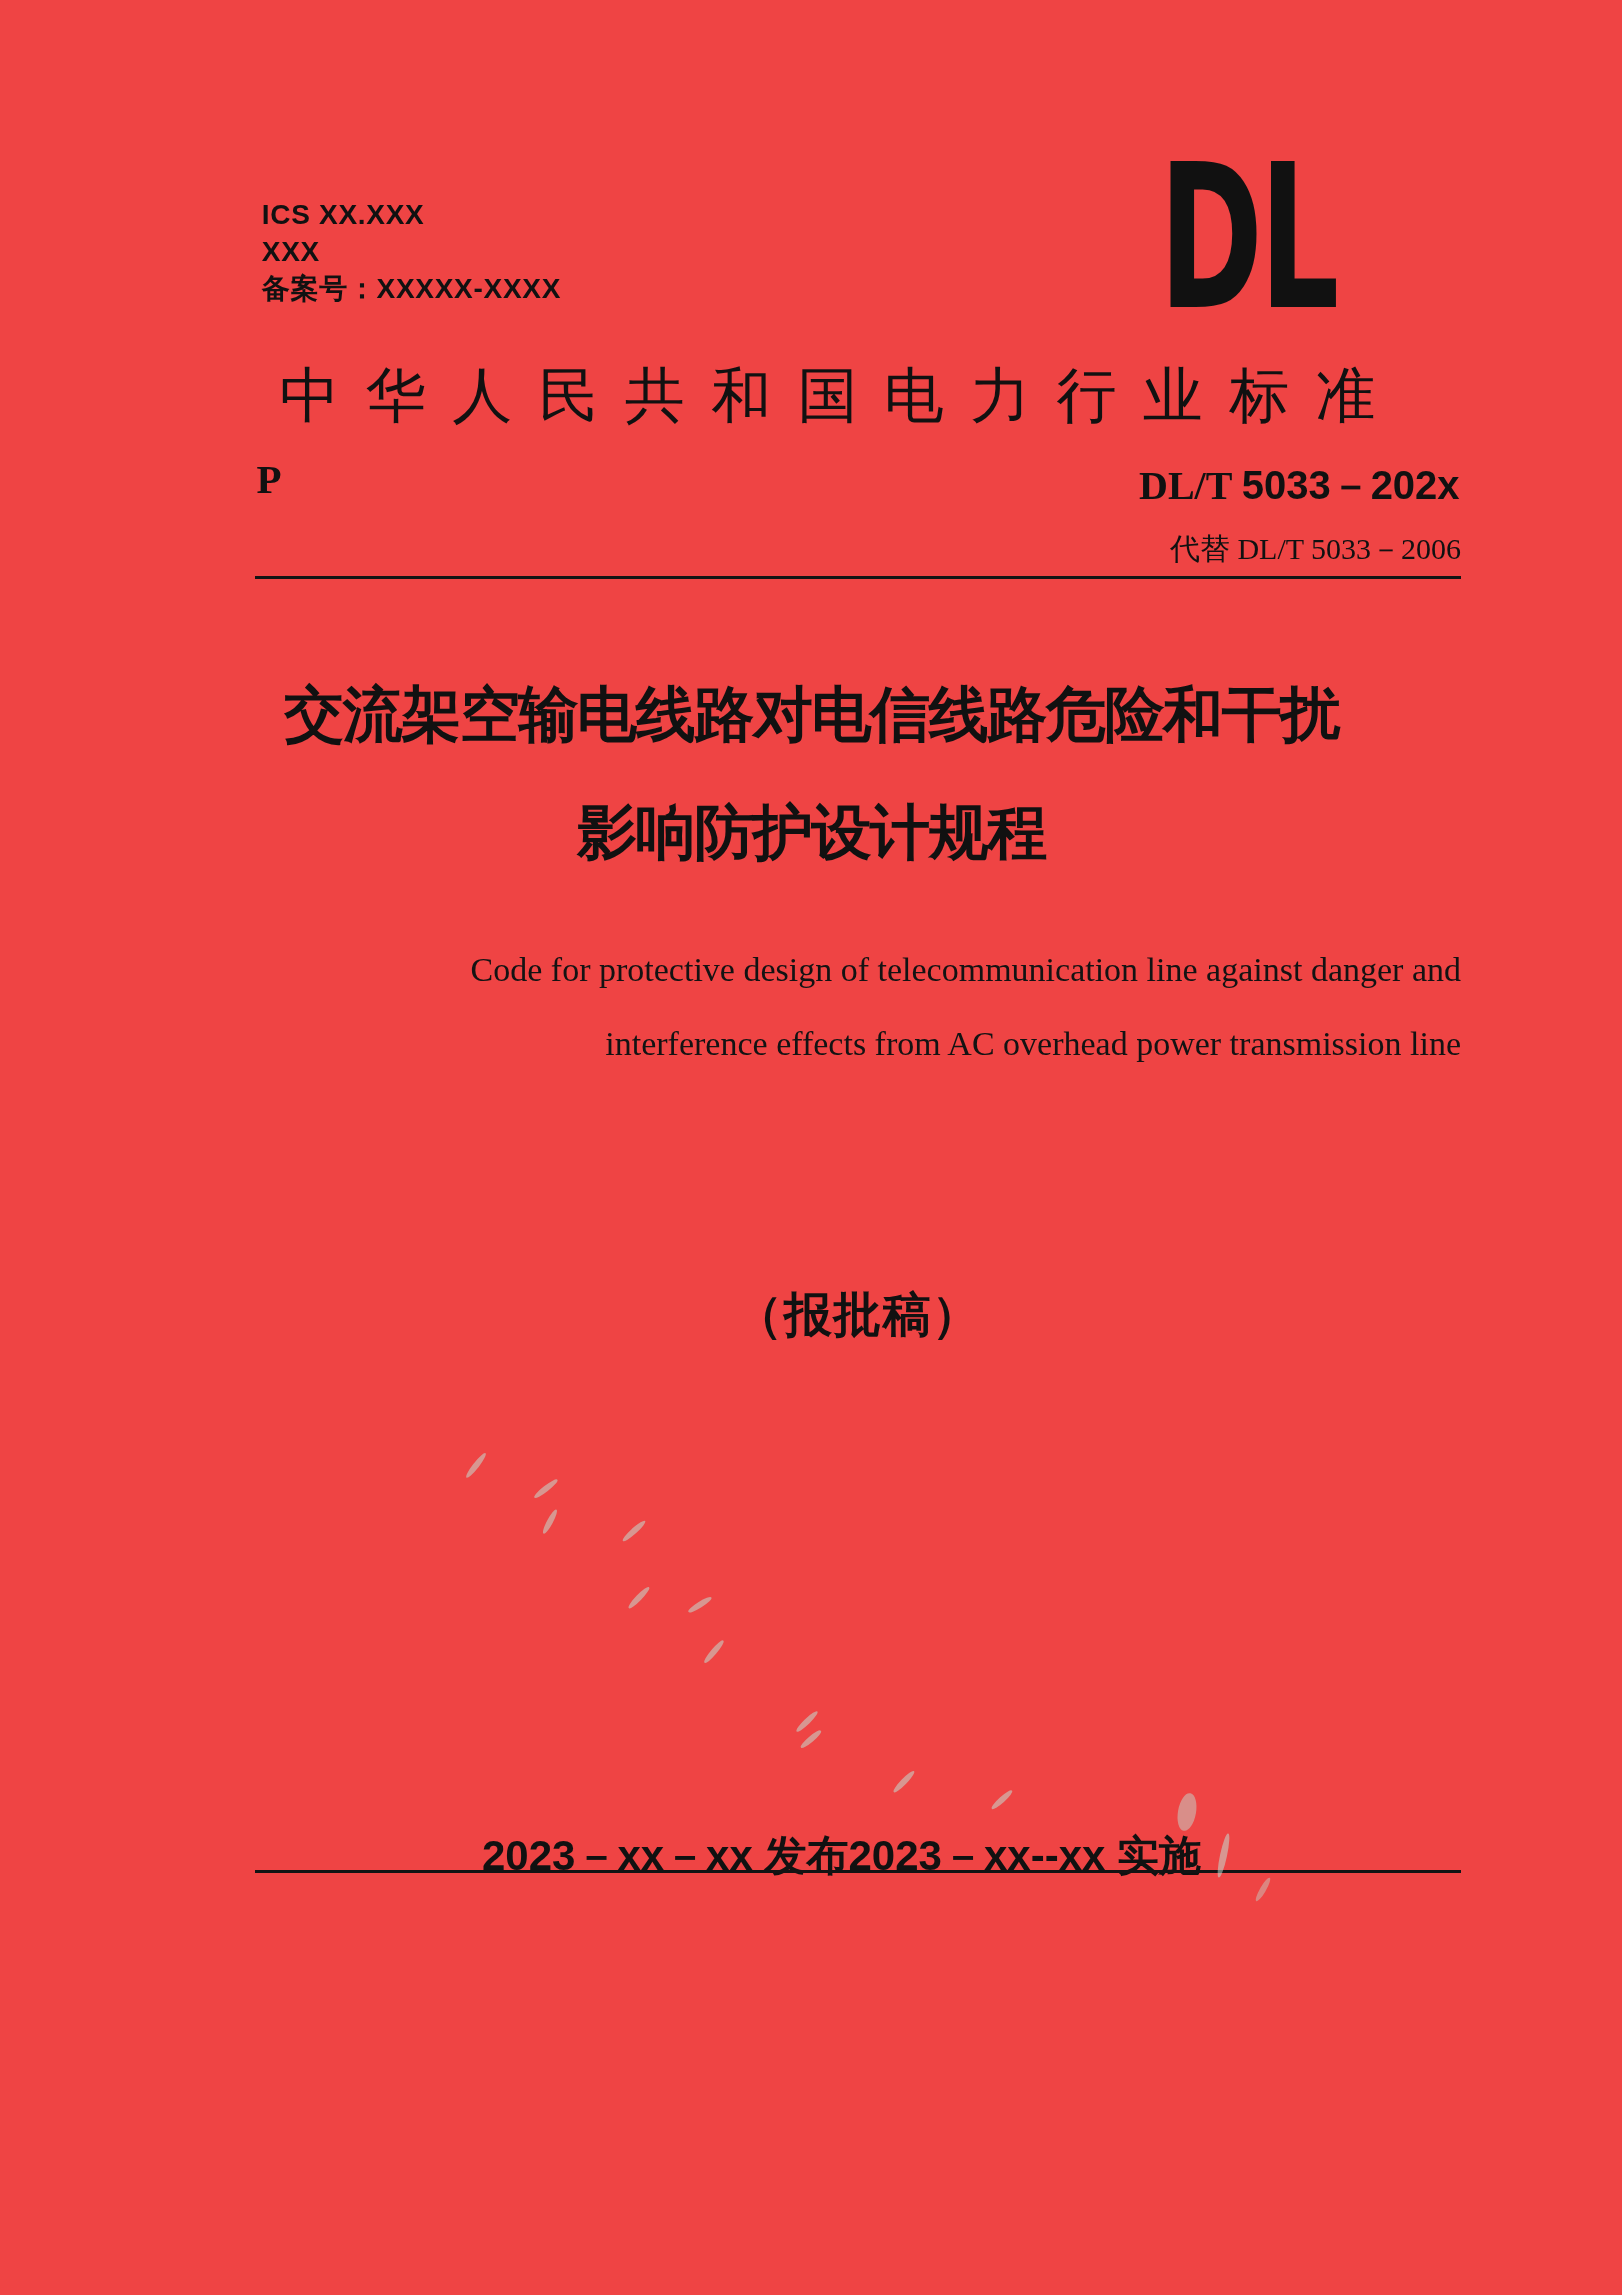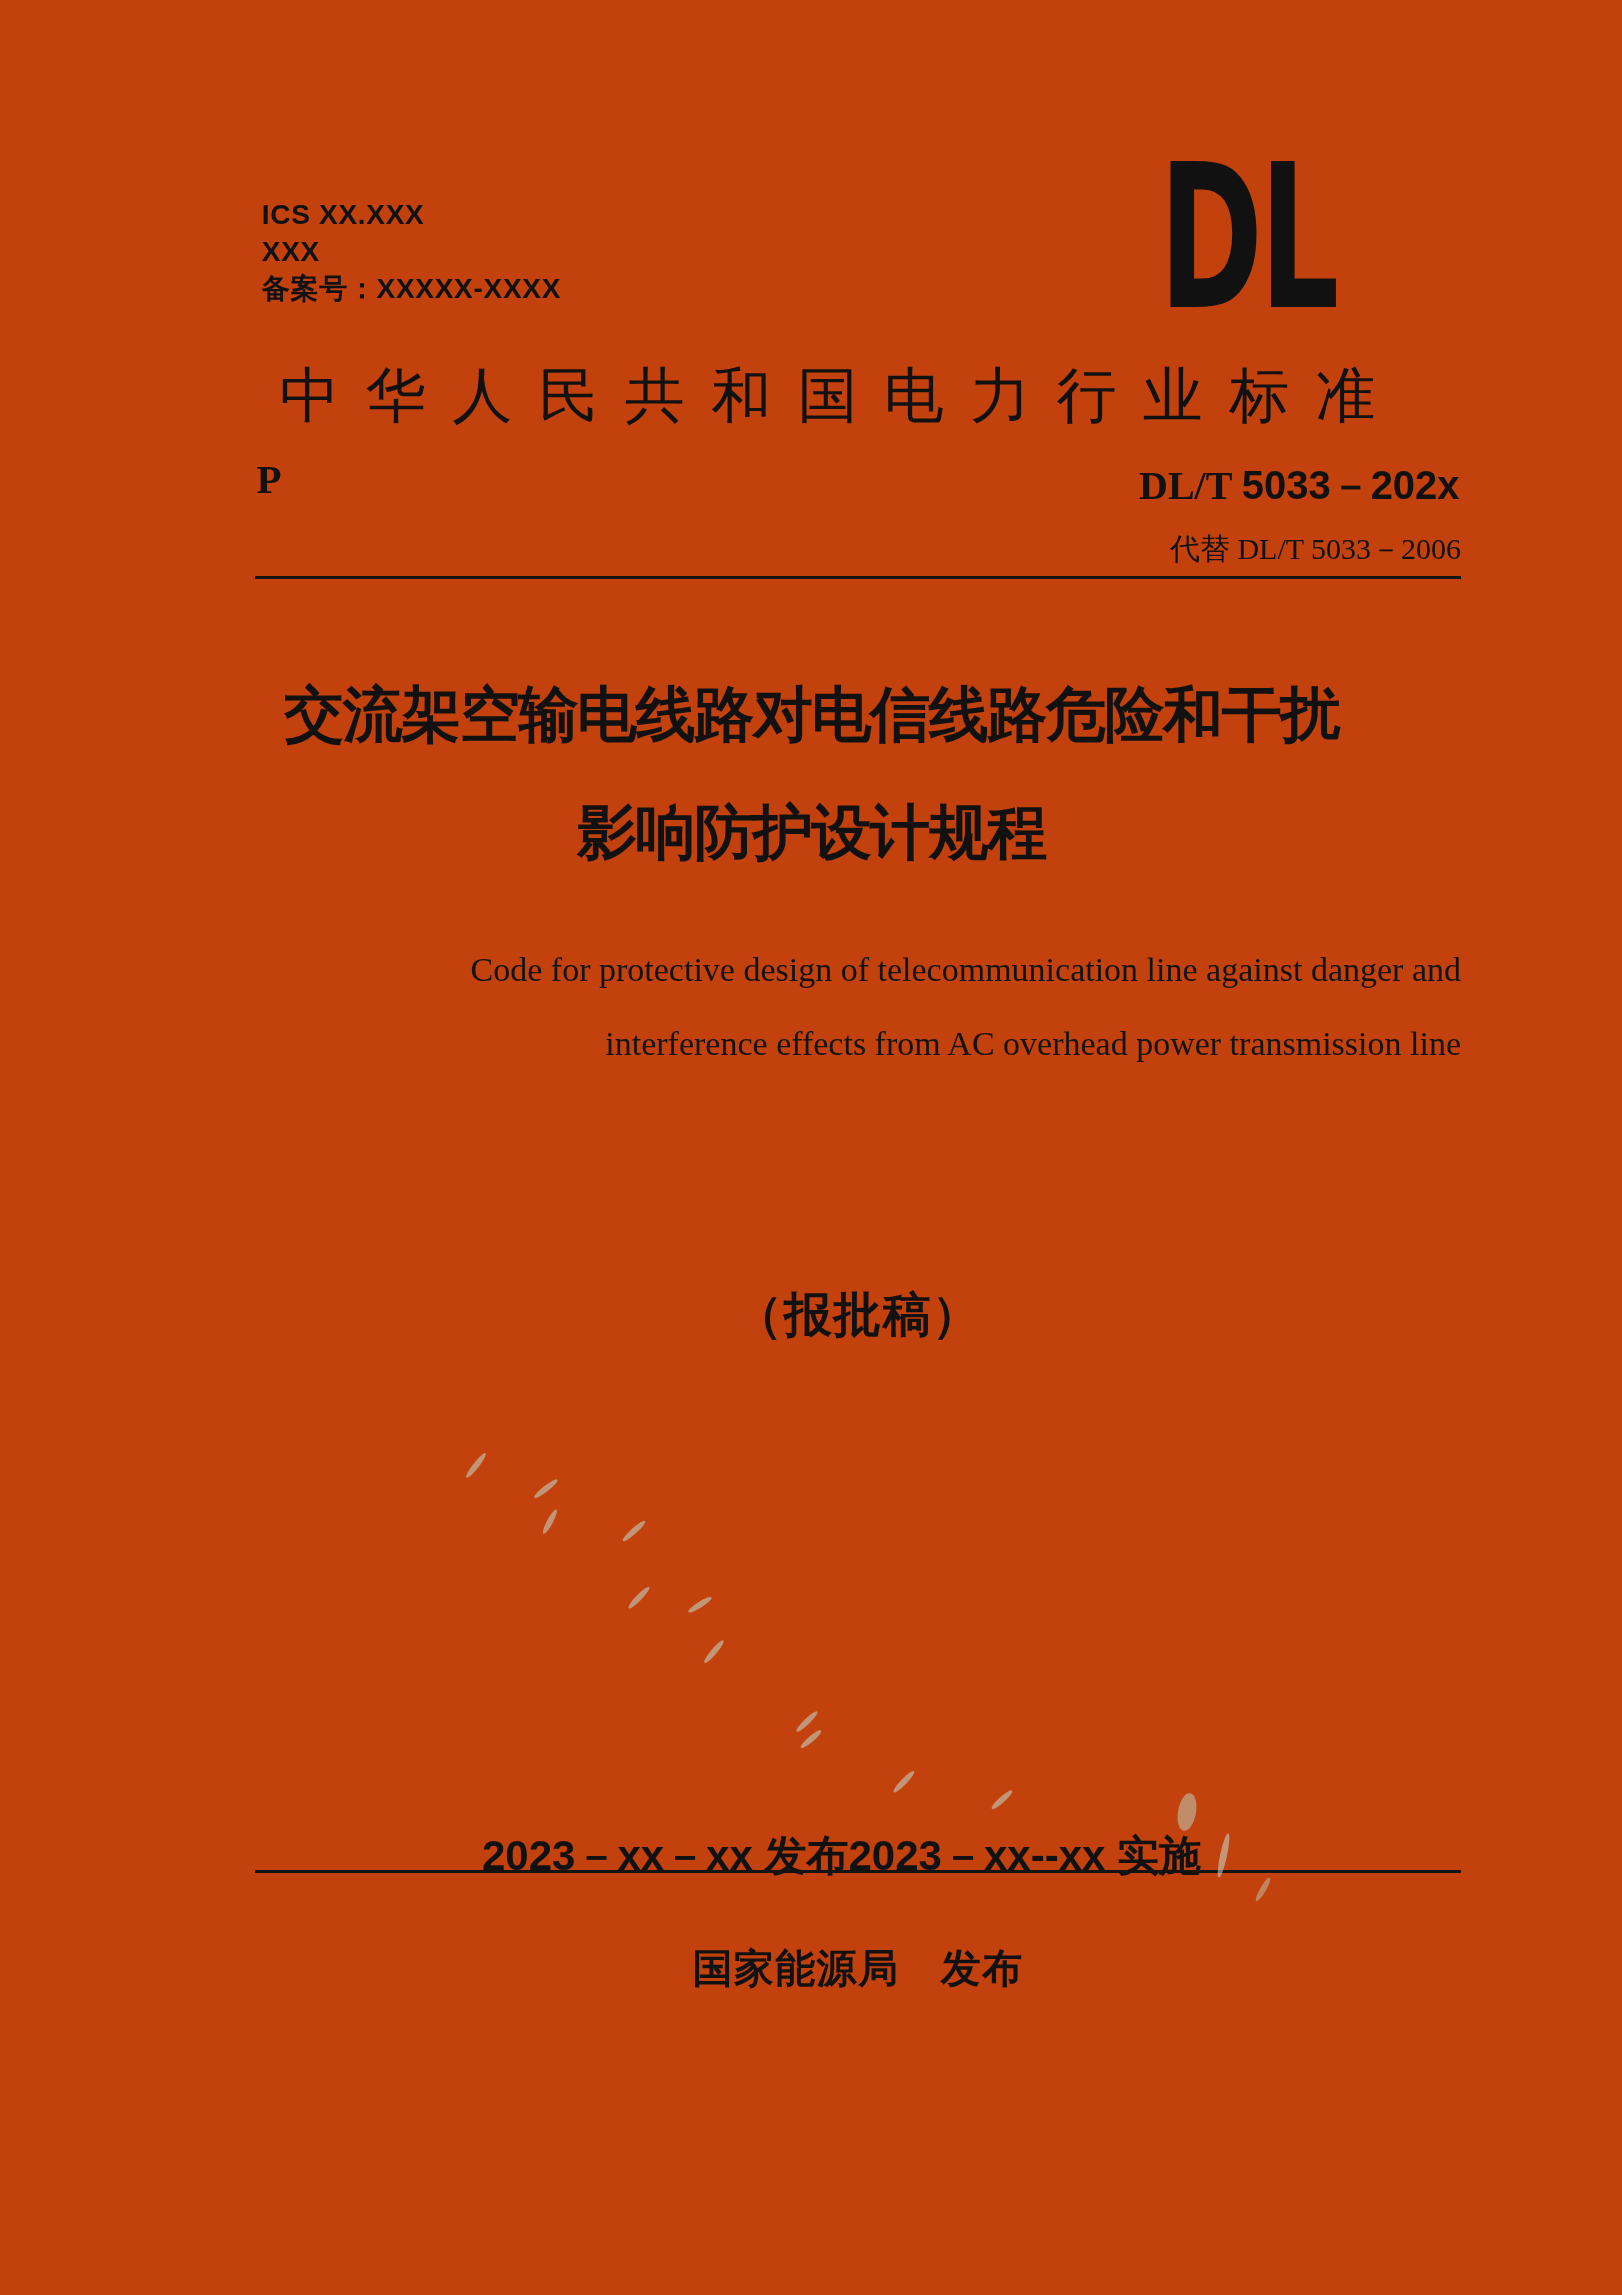--- a/index.html
+++ b/index.html
@@ -1,19 +1,19 @@
 <!DOCTYPE html>
 <html style="font-size:11px"><head>
 <meta charset="utf-8">
 <style>
   html,body{margin:0;padding:0;background:#ffffff;}
   #page{
     position:relative;
     width:1623px;height:2295px;
-    background:#c2410c;
+    background:#ef4444;
     overflow:hidden;
     font-family:"Liberation Sans", sans-serif;
     color:#111;
   }
   .content{position:absolute;left:255px;top:0;width:1206px;height:100%;}
 
   
   .ics-block{
     position:absolute;left:6.8px;top:196px;
     font-size:28px;font-weight:700;line-height:37px;
@@ -124,21 +124,20 @@
 
     <div class="draft-status">（报批稿）</div>
 
     <div class="dates-row">
       <span class="issue">2023－xx－xx 发布</span>
       <span class="impl">2023－xx--xx 实施</span>
     </div>
 
     <div class="rule rule-bottom"></div>
 
-    <div class="publisher">国家能源局　发布</div>
   </div>
 
   <div class="dl-logo">DL</div>
 
   <div class="cn-title l1">交流架空输电线路对电信线路危险和干扰</div>
   <div class="cn-title l2">影响防护设计规程</div>
 
   <div>
     <div class="streak" style="left:473px;top:1450px;width:6.1px;height:31px;transform:rotate(38deg);"></div>
     <div class="streak" style="left:543px;top:1474px;width:5.5px;height:29px;transform:rotate(52deg);"></div>

